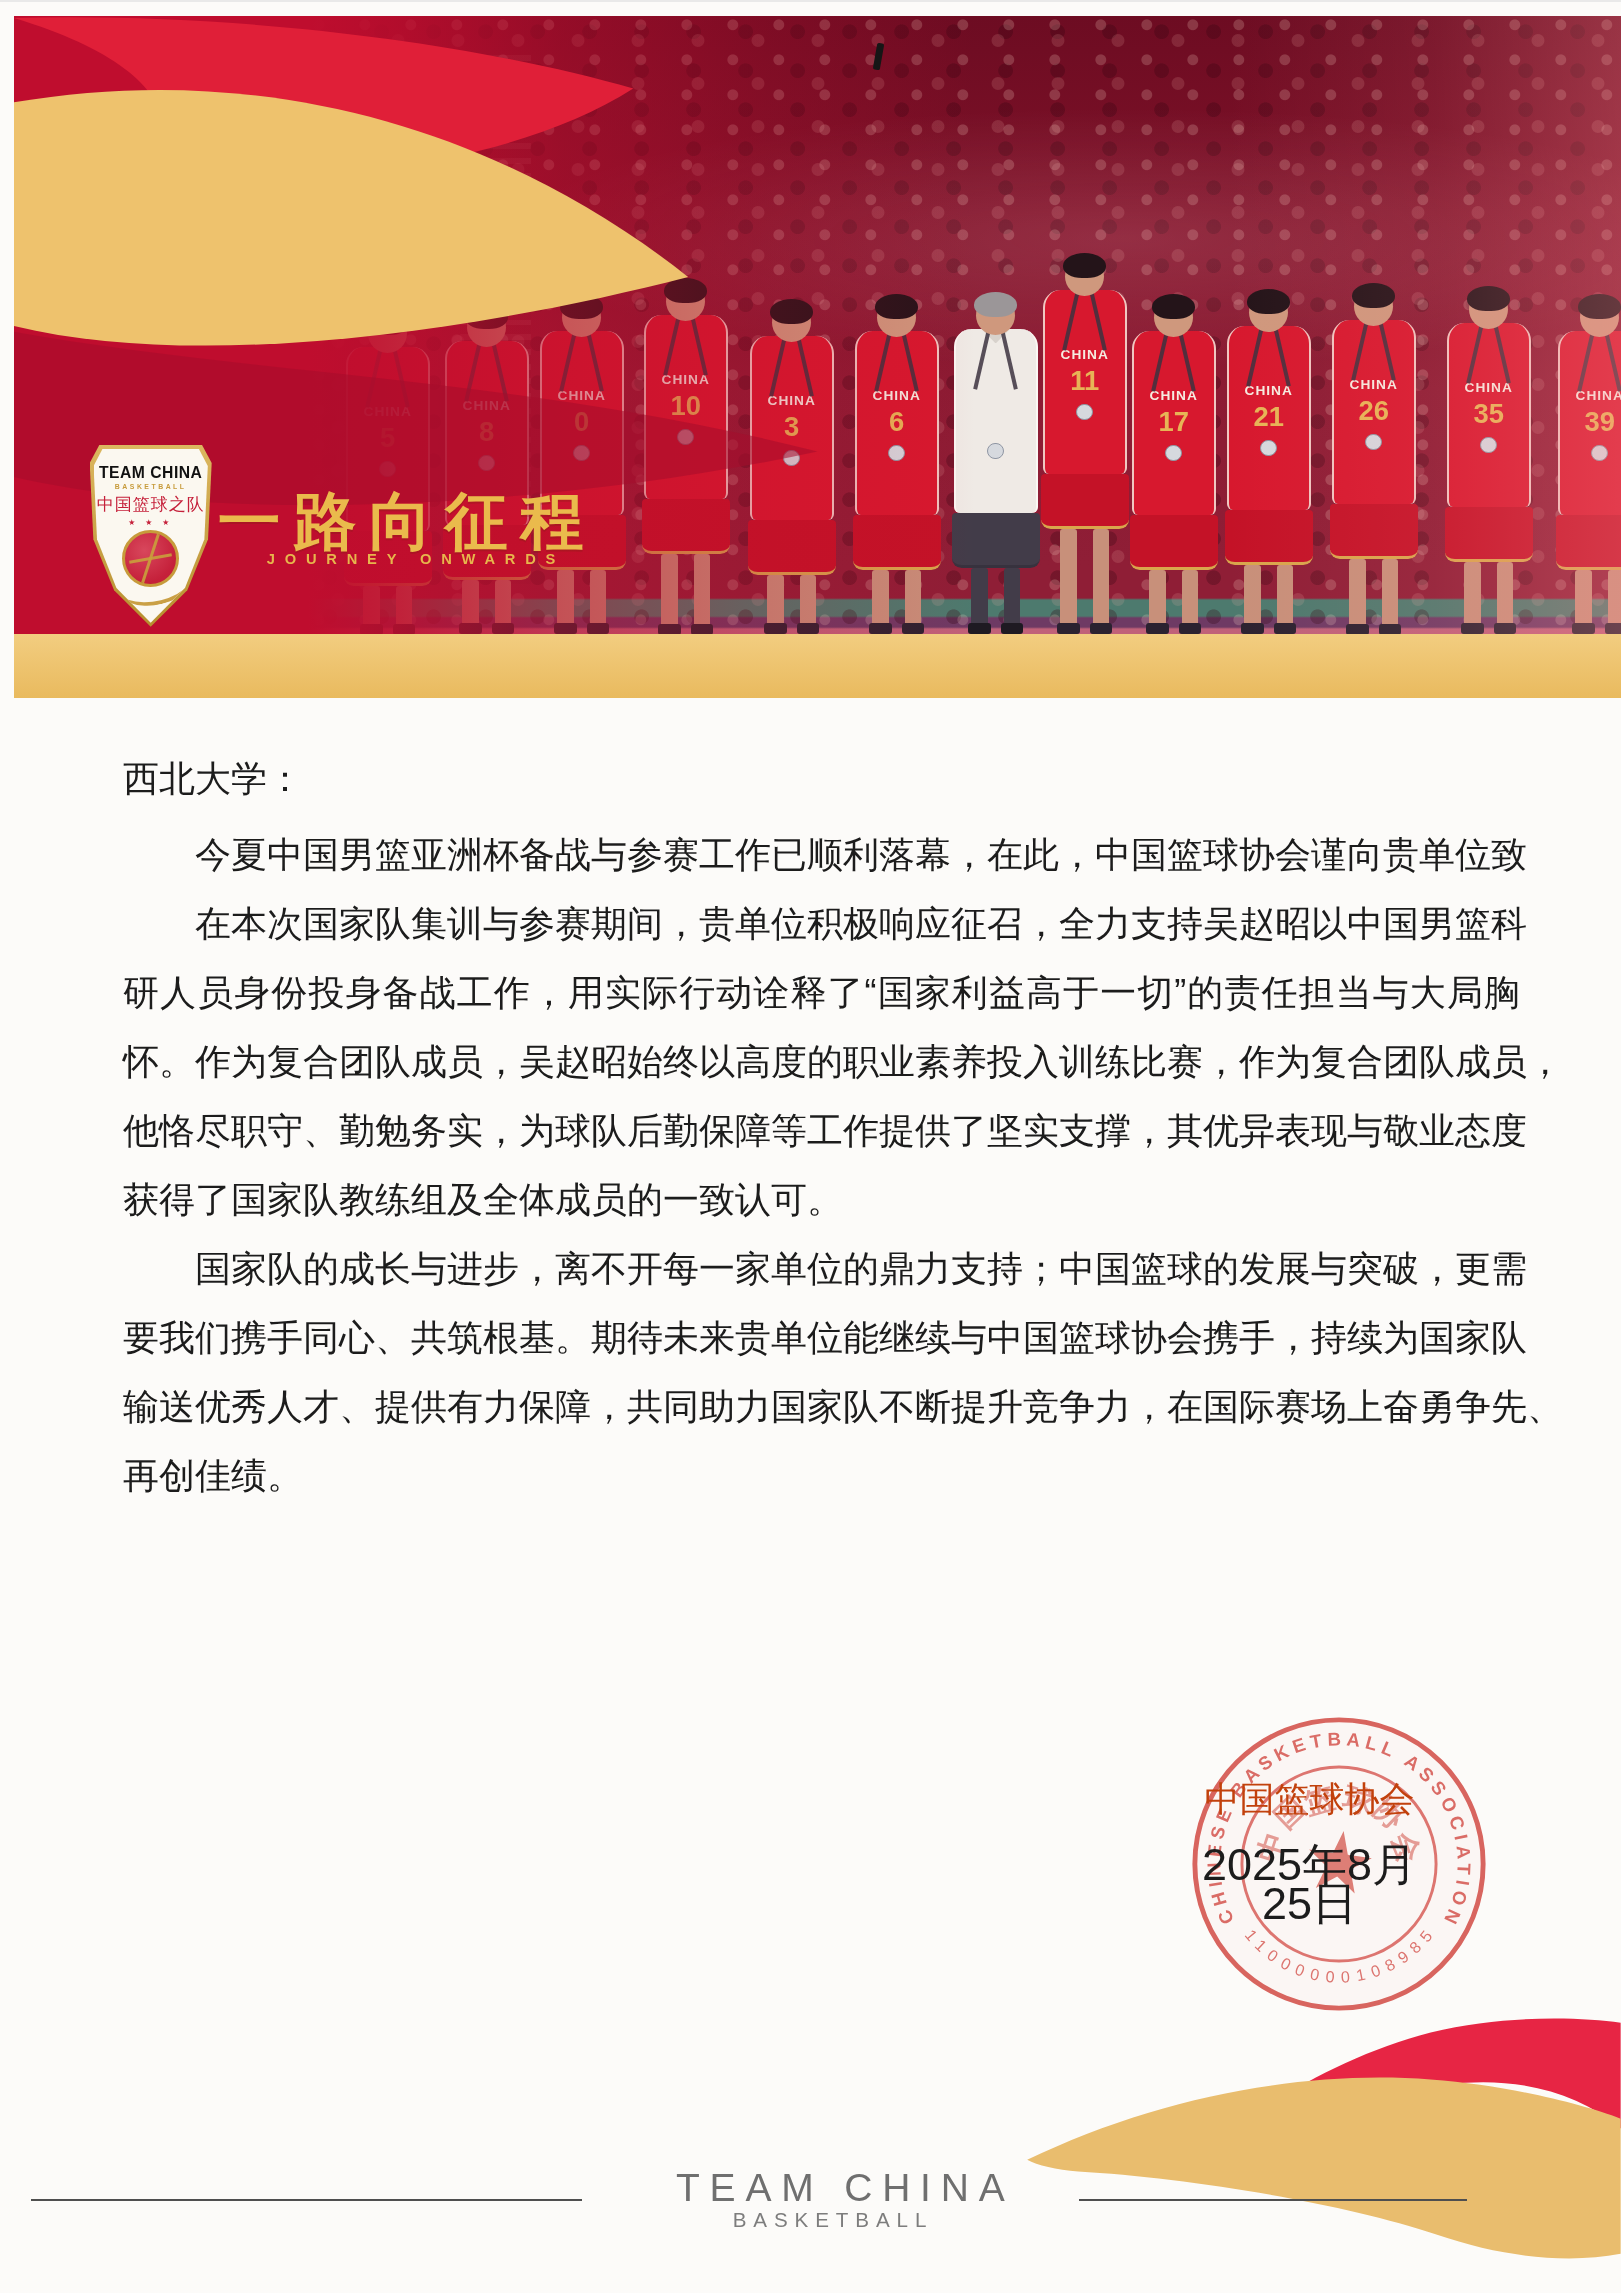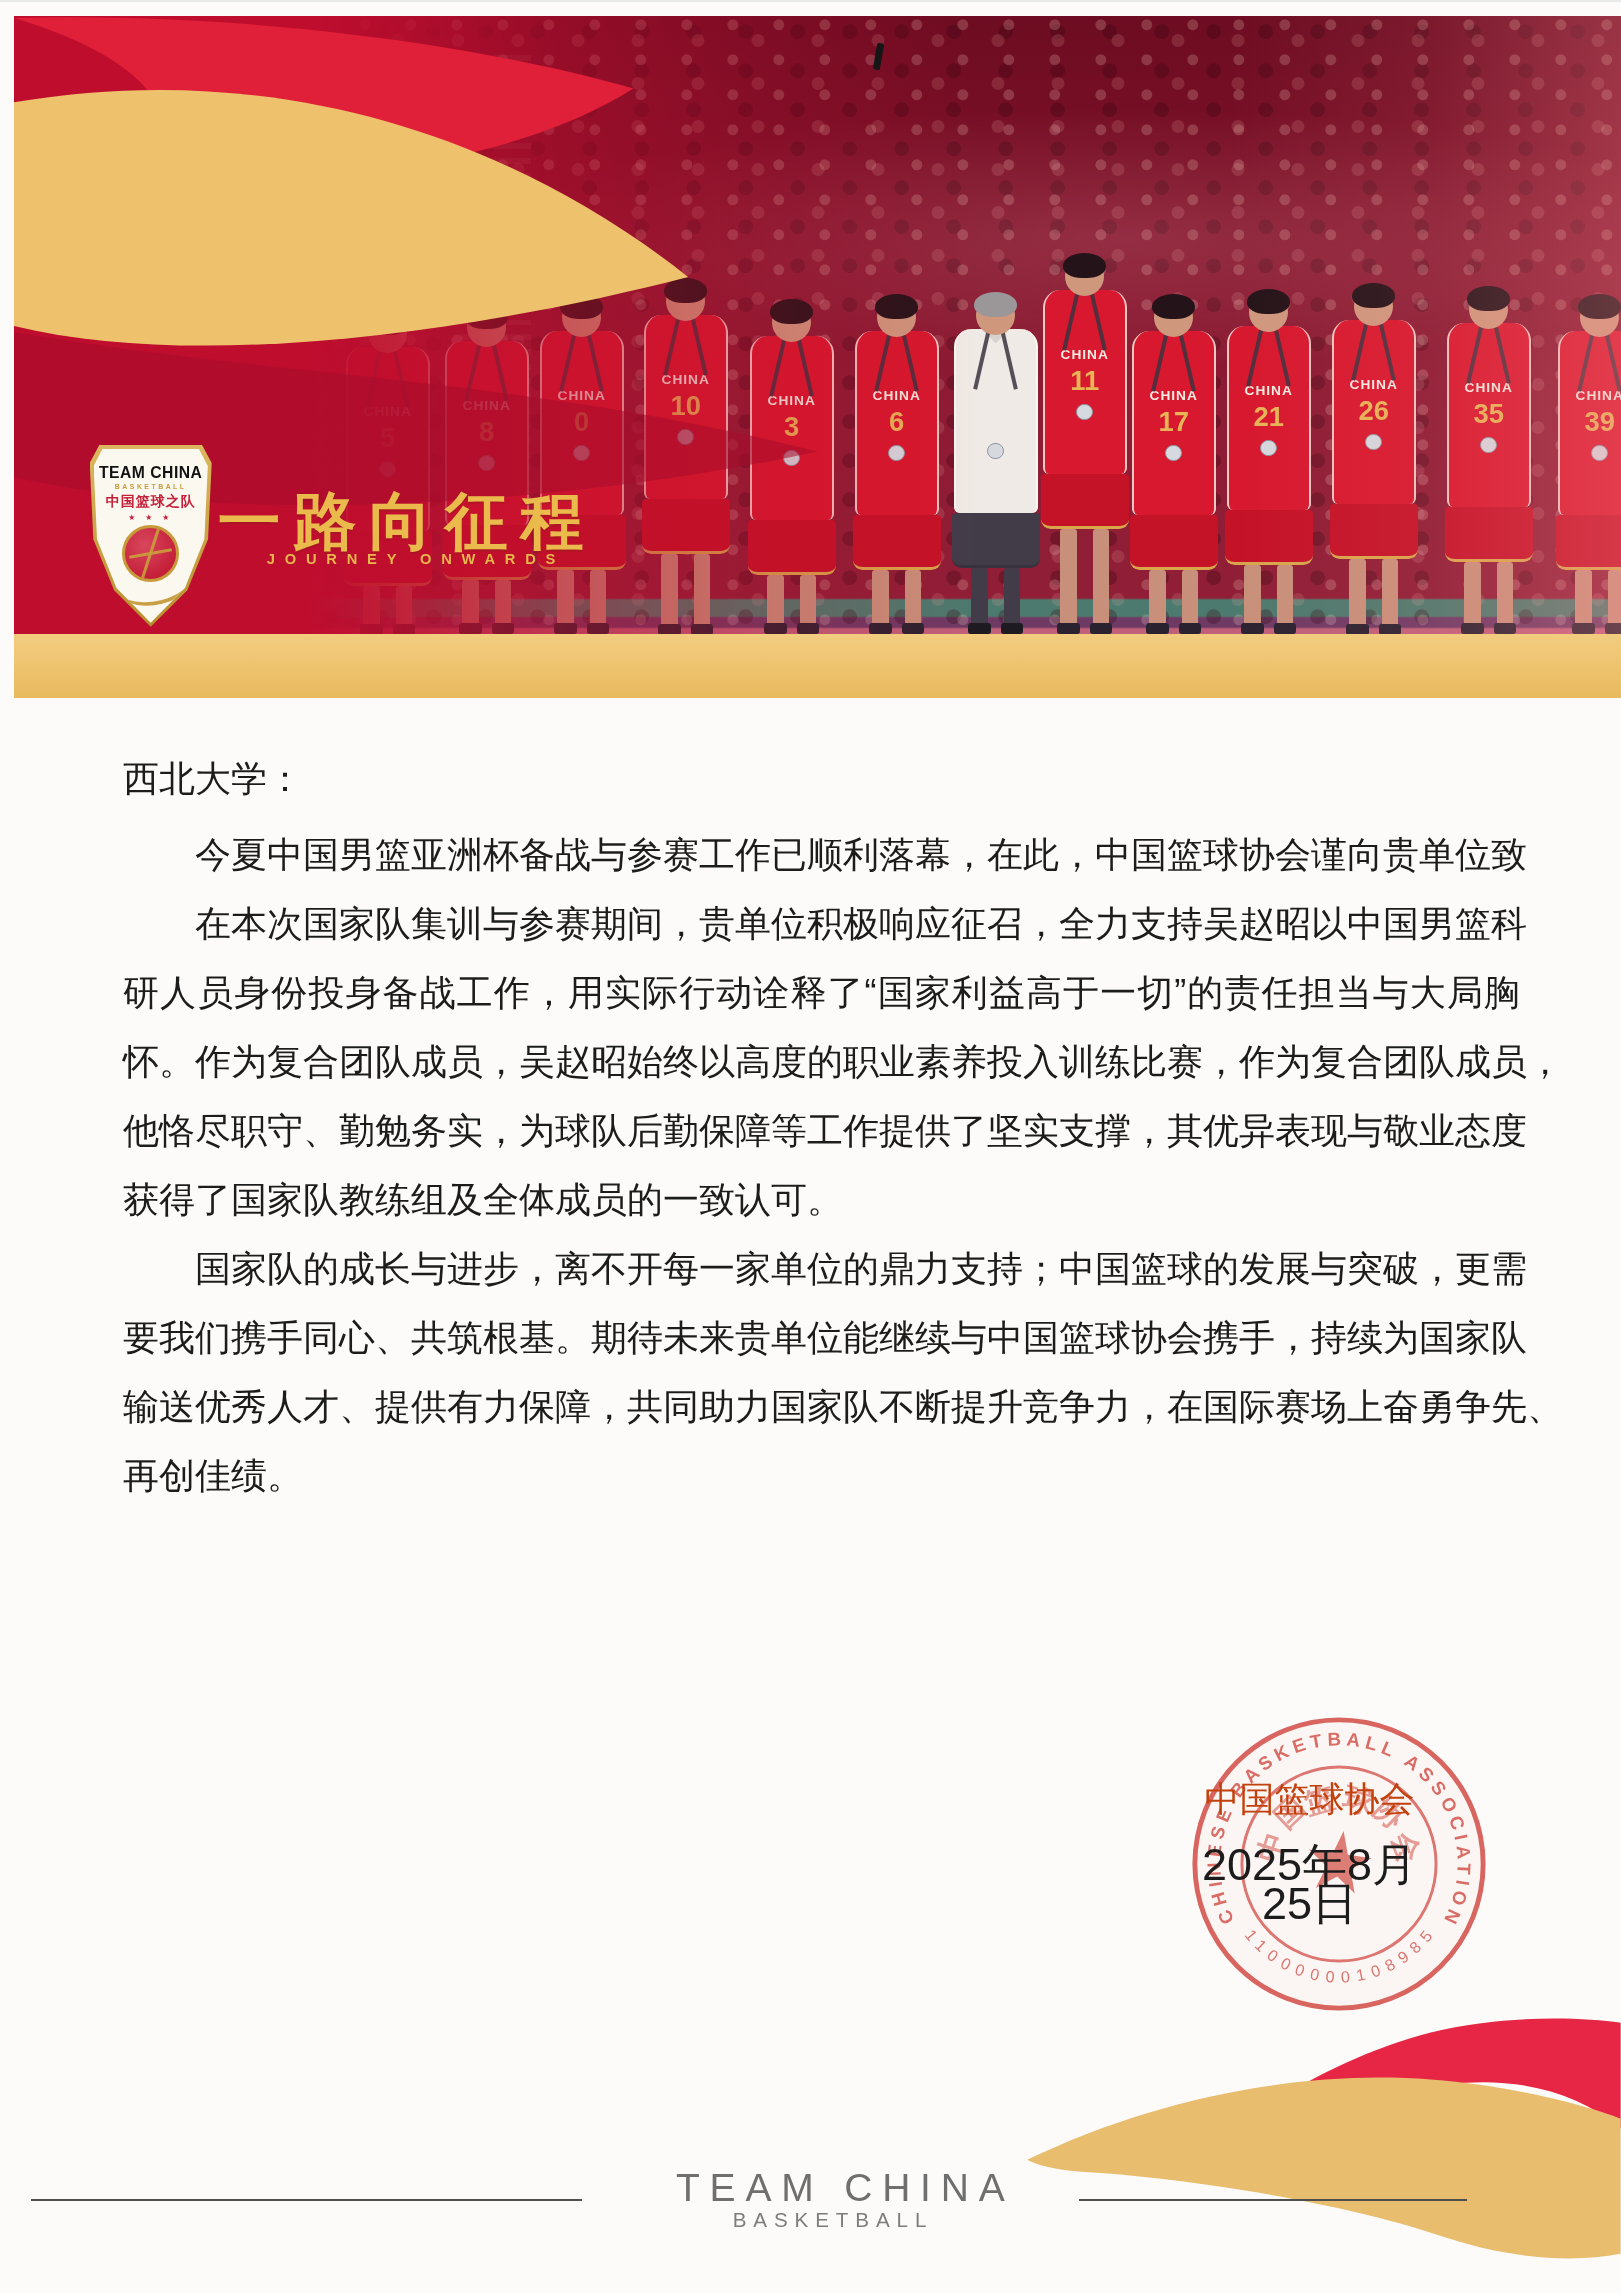--- a/index.html
+++ b/index.html
@@ -50,21 +50,21 @@
   .right-glow { position:absolute; inset:0; z-index:3; pointer-events:none;
     background:linear-gradient(270deg, rgba(255,145,150,.30) 0, rgba(255,145,150,.10) 186px, transparent 392px); }
   .swoosh-tl { position:absolute; left:0; top:0; z-index:4; pointer-events:none; }
   .badge { position:absolute; left:76px; top:429px; width:122px; height:182px; z-index:5;
     clip-path:polygon(8% 0,92% 0,100% 10%,97% 52%,80% 80%,50% 100%,20% 80%,3% 52%,0 10%);
     background:linear-gradient(180deg,#dcb75f,#b78f2e); }
   .badge-in { position:absolute; inset:3.9px; clip-path:polygon(8% 0,92% 0,100% 10%,97% 52%,80% 80%,50% 100%,20% 80%,3% 52%,0 10%);
     background:#fbf8f0; display:flex; flex-direction:column; align-items:center; }
   .badge-t1 { margin-top:15.7px; font-size:15.7px; font-weight:bold; color:#111; letter-spacing:0.5px; }
   .badge-t2 { font-size:6.9px; font-weight:bold; color:#c79b3b; letter-spacing:2.5px; margin-top:1px; }
-  .badge-t3 { font-size:14px; font-weight:bold; color:#c5203a; letter-spacing:1px; margin-top:2.9px; }
+  .badge-t3 { font-size:17px; font-weight:normal; color:#c5203a; letter-spacing:1px; margin-top:2.9px; }
   .badge-stars { font-size:7.8px; color:#c5203a; letter-spacing:3.9px; margin-top:2px; }
   .badge-ball { margin-top:2.9px; width:57px; height:57px; border-radius:50%; border:3.9px solid #c79b3b;
     background:radial-gradient(circle at 38% 34%, #d8475c, #c5203a 70%); position:relative; }
   .badge-ball::before { content:""; position:absolute; left:46%; top:0; bottom:0; width:2.9px; background:rgba(201,160,60,.9); transform:rotate(18deg); }
   .badge-ball::after { content:""; position:absolute; left:3.9px; right:3.9px; top:46%; height:2.9px; background:rgba(201,160,60,.9); transform:rotate(-10deg); }
   .badge-swirl { position:absolute; left:15.7px; bottom:17.6px; width:90px; height:65px; border-radius:50%;
     border-bottom:4.9px solid rgba(199,155,59,.95); transform:rotate(-14deg); }
   .slogan { position:absolute; left:204px; top:463px; z-index:5; font-size:63px; font-weight:800; color:#eaba4c;
     letter-spacing:12.7px; text-shadow:0 2px 0 rgba(110,40,10,.25); white-space:nowrap; }
   .slogan-en { position:absolute; left:253px; top:535px; z-index:5; font-size:14.7px; font-weight:bold; color:#e7b64c;

